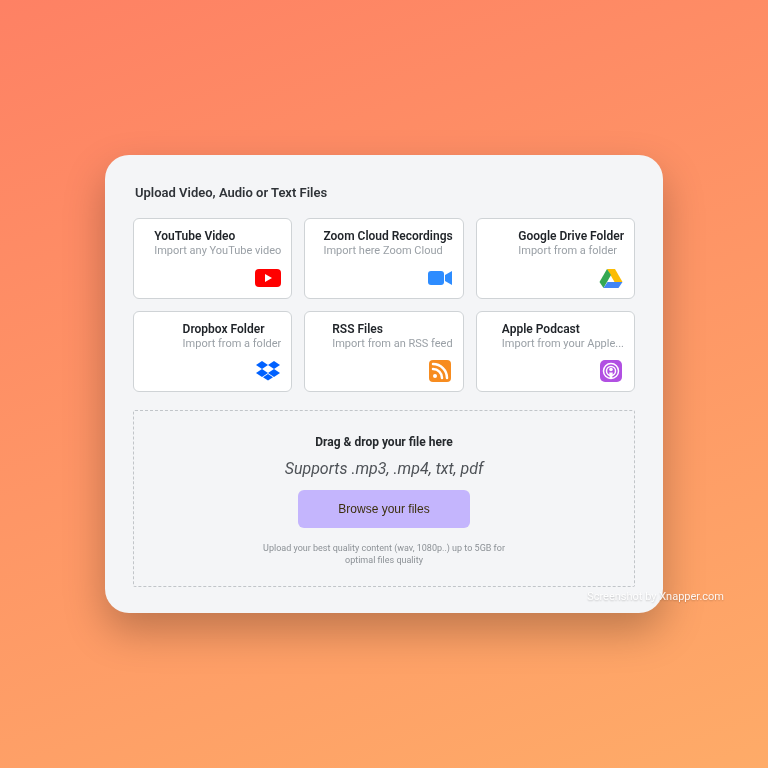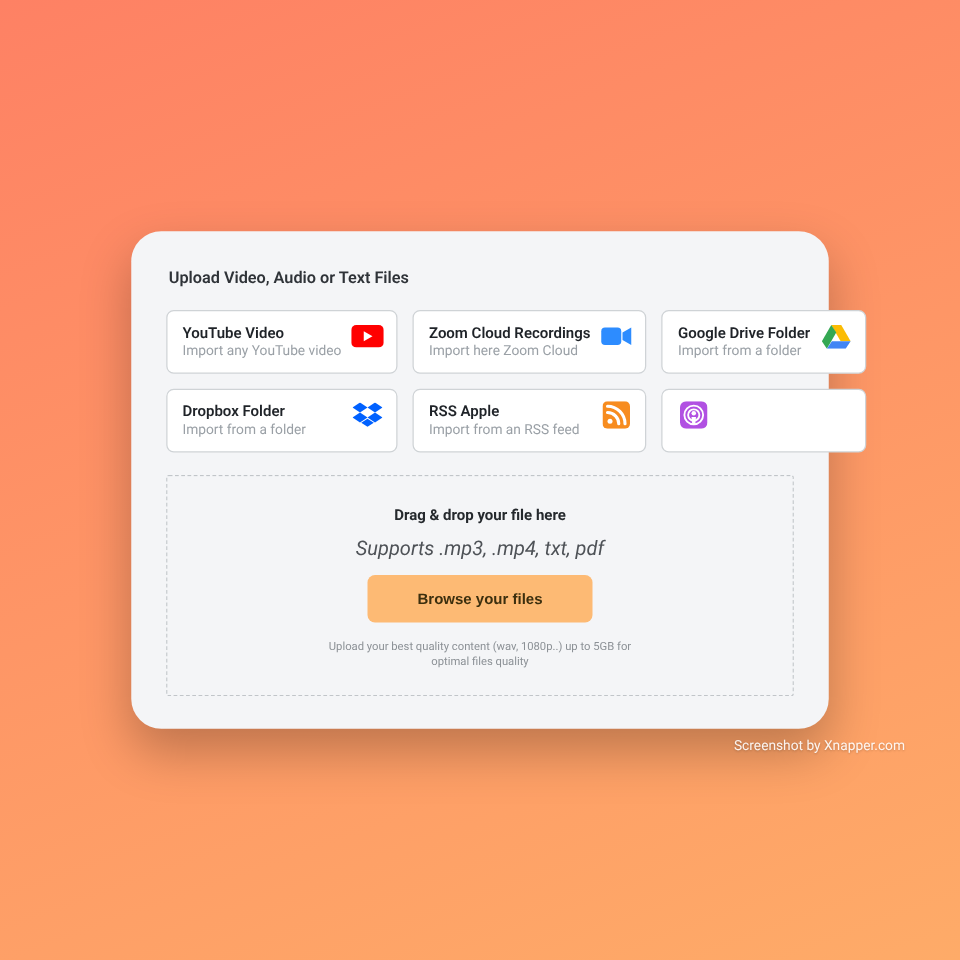--- a/index.html
+++ b/index.html
@@ -27,24 +27,25 @@
     display:grid;
     grid-template-columns: repeat(3, 1fr);
     gap: 12px;
   }
   .card {
     background:#ffffff;
     border:1px solid #cfd3d6;
     border-radius:6px;
     padding:9px 10px 9px 12px;
     display:flex;
-    align-items:flex-start;
+    align-items:flex-end;
     justify-content:space-between;
     gap:8px;
     cursor:pointer;
+    flex-direction:column;
   }
   .card-text { min-width:0; flex:1; display:flex; flex-direction:column; }
   .card-title {
     font-size:12px;
     font-weight:600;
     color:#1f2328;
     white-space:nowrap; overflow:hidden; text-overflow:ellipsis;
     line-height:1.35;
   }
   .card-sub {
@@ -61,26 +62,26 @@
   .dropzone {
     margin-top:18px;
     border:1.5px dashed #c1c5c9;
     border-radius:2px;
     padding: 24px 20px 20px 20px;
     display:flex; flex-direction:column; align-items:center;
   }
   .dz-title { font-size:12px; font-weight:700; color:#25292d; margin-bottom:10px; }
   .dz-sub { font-size:16px; color:#4e5257; margin-bottom:12px;font-style:italic; }
   .browse-btn {
-    background:#fdba74;
+    background:#c4b5fd;
     border:none;
     border-radius:6px;
     padding:12px 40px;
     font-size:12px;
-    font-weight:700;
+    font-weight:400;
     color:#3c2f0e;
     cursor:pointer;
     margin-bottom:14px;
   }
   .dz-note { font-size:9px; color:#8c9196; text-align:center; line-height:1.35; max-width:260px; }
   .watermark {
     position:absolute;
     right:44px;
     bottom: calc((768px - 398px)/2 - 20px);
     font-size:11px;
@@ -150,34 +151,38 @@
           <polygon points="18,0 24,4 18,8 12,4" fill="#0061FF"></polygon>
           <polygon points="6,8 12,12 6,16 0,12" fill="#0061FF"></polygon>
           <polygon points="18,8 24,12 18,16 12,12" fill="#0061FF"></polygon>
           <polygon points="12,13 17,16.2 12,19.4 7,16.2" fill="#0061FF"></polygon>
         </svg>
       </span>
     </div>
 
     <div class="card">
       <div class="card-text">
-        <span class="card-title">RSS Apple</span>
+        <span class="card-title">RSS Files</span>
         <span class="card-sub">Import from an RSS feed</span>
       </div>
       <span class="icon-wrap">
         <svg width="22" height="22" viewBox="0 0 22 22">
           <rect width="22" height="22" rx="4" fill="#F78C1F"></rect>
           <circle cx="6" cy="16" r="2" fill="#FFFFFF"></circle>
           <path d="M4 9 a9 9 0 0 1 9 9" stroke="#FFFFFF" stroke-width="2.5" fill="none" stroke-linecap="round"></path>
           <path d="M4 4 a14 14 0 0 1 14 14" stroke="#FFFFFF" stroke-width="2.5" fill="none" stroke-linecap="round"></path>
         </svg>
       </span>
     </div>
 
     <div class="card">
+      <div class="card-text">
+        <span class="card-title">Apple Podcast</span>
+        <span class="card-sub">Import from your Apple...</span>
+      </div>
       <span class="icon-wrap">
         <svg width="22" height="22" viewBox="0 0 22 22">
           <rect width="22" height="22" rx="5" fill="#B150E2"></rect>
           <circle cx="11" cy="11" r="7.5" stroke="#FFFFFF" stroke-width="1.5" fill="none"></circle>
           <circle cx="11" cy="11" r="4.5" stroke="#FFFFFF" stroke-width="1.5" fill="none"></circle>
           <circle cx="11" cy="9.5" r="1.8" fill="#FFFFFF"></circle>
           <path d="M9.2 12.5 h3.6 l-0.6 6 h-2.4 z" fill="#FFFFFF"></path>
         </svg>
       </span>
     </div>

